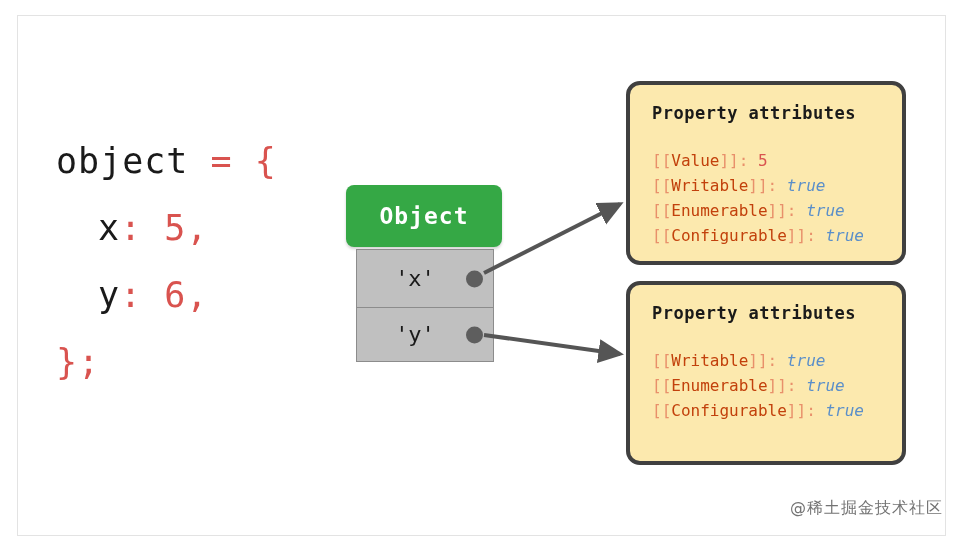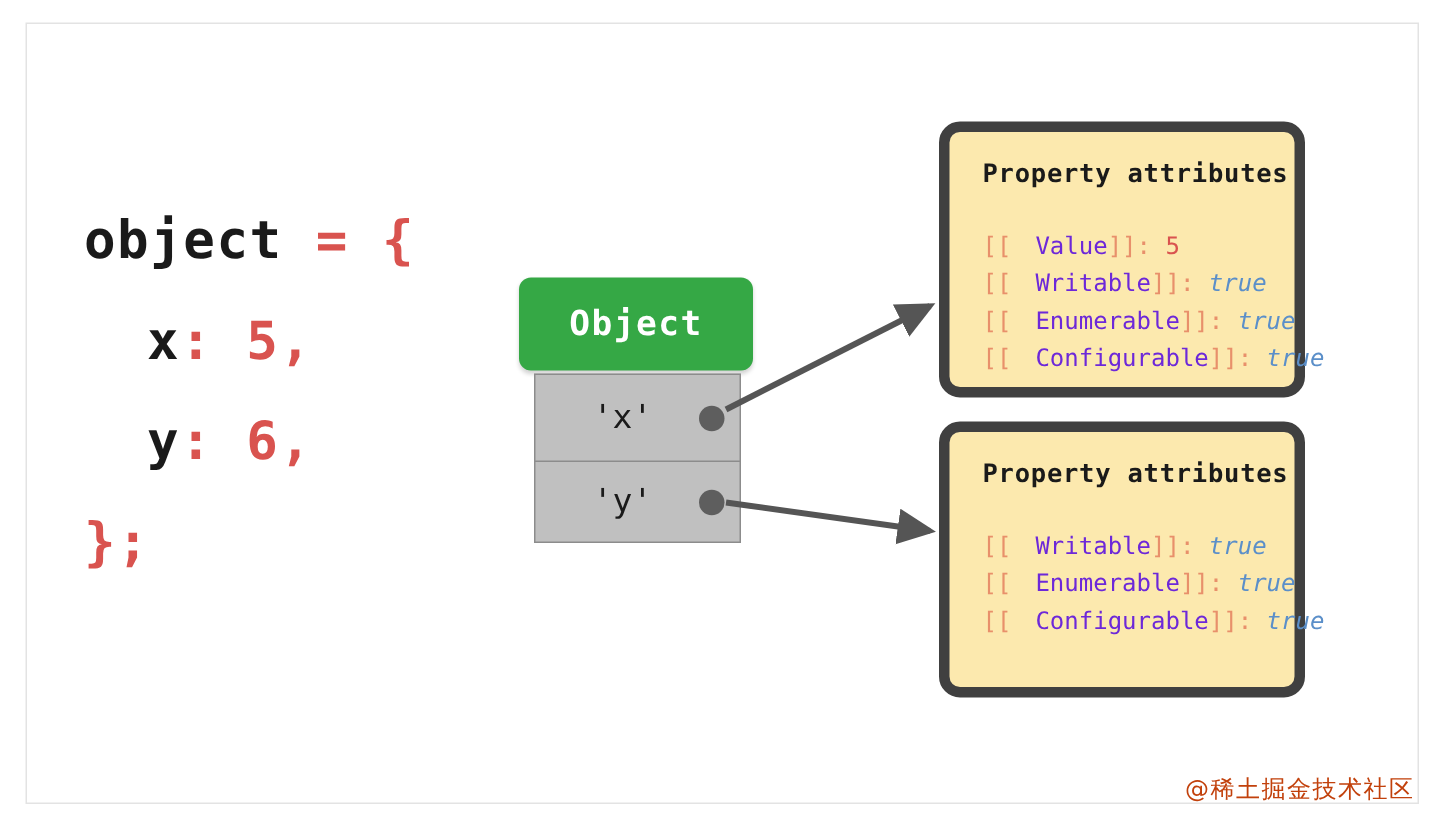--- a/index.html
+++ b/index.html
@@ -36,21 +36,21 @@
     position: absolute;
     left: 56px;
     top: 128px;
     font-family: "DejaVu Sans Mono", monospace;
     font-size: 35px;
     line-height: 67px;
     letter-spacing: 1px;
     white-space: pre;
     color: #222222;
   }
-  .code .ln { display: block; font-weight: bold; }
+  .code .ln { display: block; }
   .tok-plain   { color: #1a1a1a; }
   .tok-punct   { color: #d9534f; }
   .tok-num     { color: #d9534f; }
   .indent      { display: inline-block; width: 42px; }
 
   
   .obj-header {
     position: absolute;
     left: 346px;
     top: 185px;
@@ -113,23 +113,23 @@
   #arrows {
     position: absolute;
     left: 0; top: 0;
     width: 965px; height: 551px;
     pointer-events: none;
   }
 
   
   .attr-card {
     position: absolute;
-    width: 244px;
+    width: 280px;
     background: #fce9ae;
-    border: 7px solid #404040;
+    border: 4px solid #404040;
     border-radius: 14px;
     box-sizing: border-box;
     padding: 18px 0 20px 22px;
   }
   #card-x { left: 626px; top: 81px; height: 184px; }
   #card-y { left: 626px; top: 281px; height: 184px; }
 
   .attr-title {
     font-family: "DejaVu Sans Mono", monospace;
     font-size: 17px;
@@ -138,33 +138,33 @@
     letter-spacing: 0.5px;
     margin-bottom: 25px;
   }
   .attr-line {
     font-family: "DejaVu Sans Mono", monospace;
     font-size: 16px;
     line-height: 25px;
     white-space: pre;
   }
   .br      { color: #e8906b; }
-  .inner   { color: #6d28d9; margin-left: 16px; }
+  .inner   { color: #c2410c; }
   .colon   { color: #e8906b; }
   .val-num { color: #d9534f; }
   .val-bool{ color: #5b8fc9; font-style: italic; }
 
   
   .watermark {
     position: absolute;
     right: 22px;
-    bottom: 14px;
+    bottom: 32px;
     font-family: "DejaVu Sans", sans-serif;
     font-size: 16px;
-    color: #c2410c;
+    color: #737373;
     letter-spacing: 1px;
   }
 </style>
 </head>
 <body>
 
 <div id="canvas">
 
   <div class="frame"></div>
 

